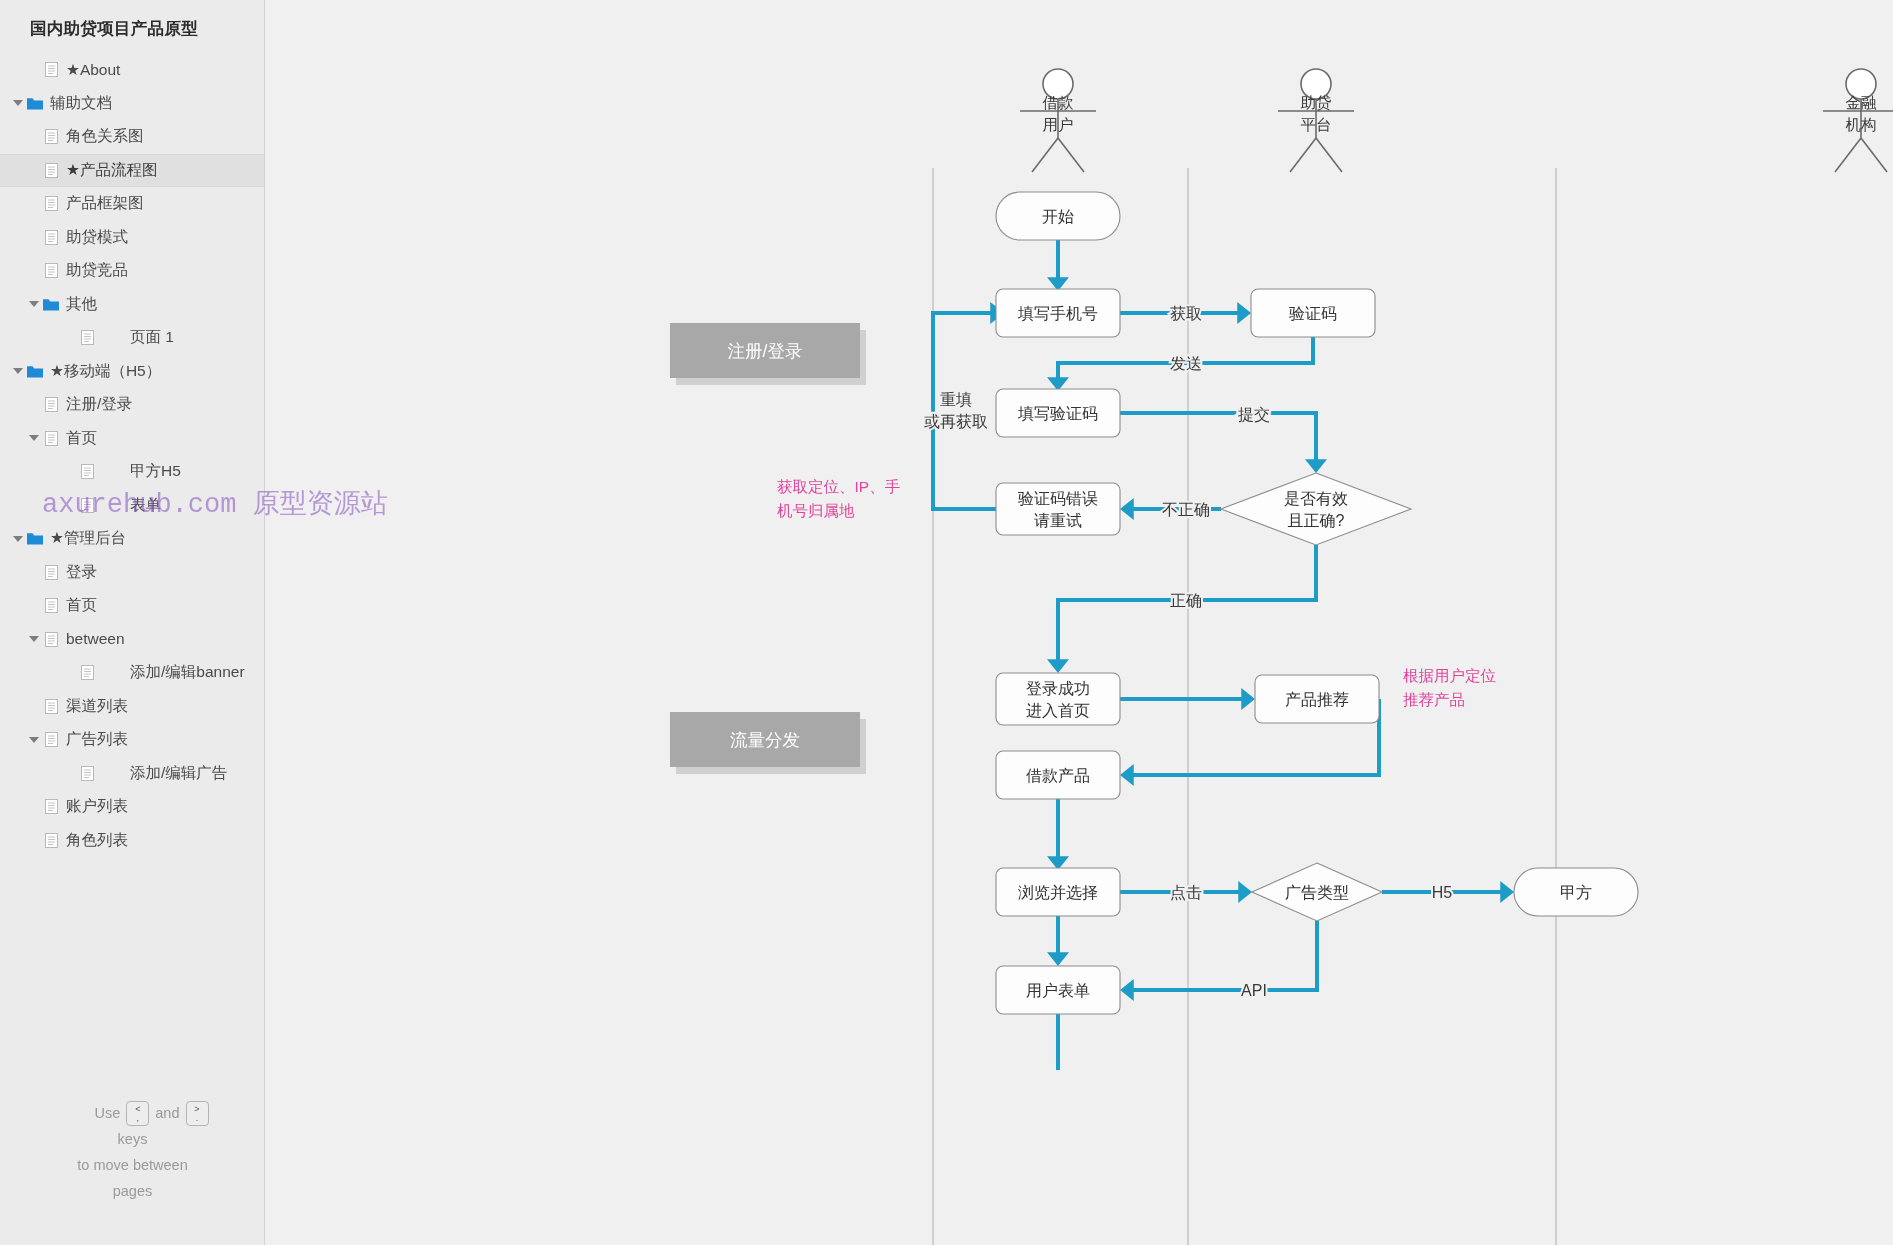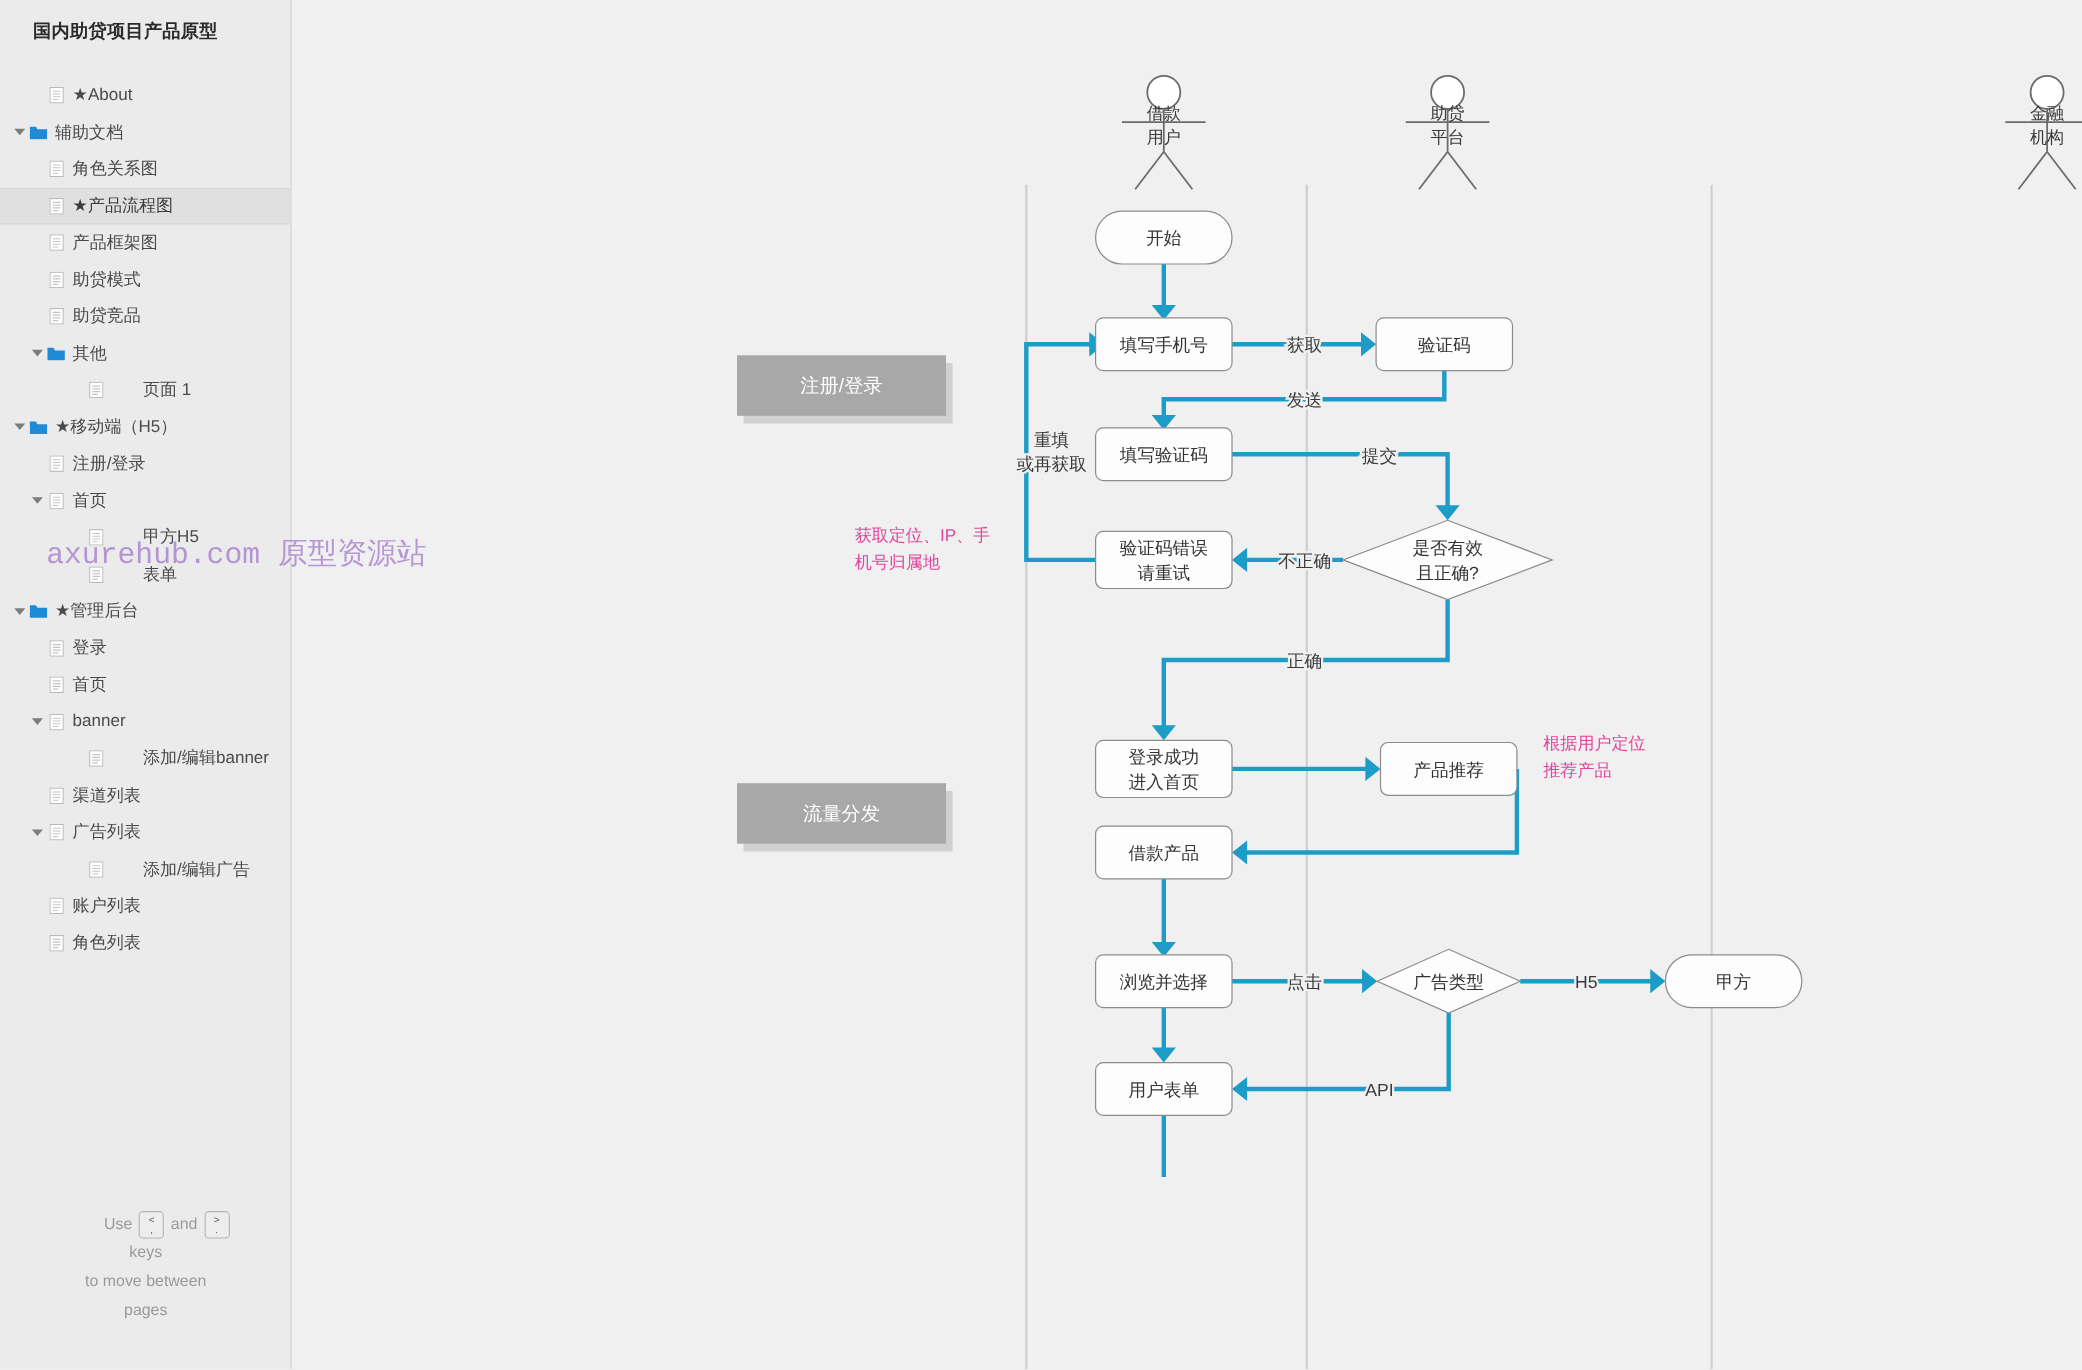--- a/index.html
+++ b/index.html
@@ -21,21 +21,21 @@
     background: #ebebeb;
     border-right: 1px solid #d2d2d2;
     overflow: hidden;
   }
   #sidebar-title {
     font-size: 16.5px; font-weight: bold; color: #2b2b2b;
     padding: 18px 0 0 14px; letter-spacing: .3px;
     white-space: nowrap;
     margin-left: 16px;
   }
-  #tree { margin-top: 30px; }
+  #tree { margin-top: 13px; }
   .tree-row {
     position: relative;
     height: 33.5px;
     display: flex; align-items: center;
     white-space: nowrap;
     cursor: default;
   }
   .tree-row.selected { background: #e0e0e0; border-top:1px solid #d6d6d6; border-bottom:1px solid #d6d6d6;}
   .tw {
     width: 16px; height: 33px; flex: 0 0 16px;
@@ -350,21 +350,21 @@
           </span>
           <span class="ico">
             <svg width="13" height="15" viewBox="0 0 13 15">
               <rect x="0.5" y="0.5" width="12" height="14" fill="#fff" stroke="#b9b9b9"></rect>
               <line x1="3" y1="4" x2="10" y2="4" stroke="#c4c4c4"></line>
               <line x1="3" y1="6.5" x2="10" y2="6.5" stroke="#c4c4c4"></line>
               <line x1="3" y1="9" x2="10" y2="9" stroke="#c4c4c4"></line>
               <line x1="3" y1="11.5" x2="8" y2="11.5" stroke="#c4c4c4"></line>
             </svg>
           </span>
-          <span class="tree-label">banner</span>
+          <span class="tree-label">between</span>
         </div>
         <div class="tree-row d2">
           <span class="tw"></span>
           <span class="ico">
             <svg width="13" height="15" viewBox="0 0 13 15">
               <rect x="0.5" y="0.5" width="12" height="14" fill="#fff" stroke="#b9b9b9"></rect>
               <line x1="3" y1="4" x2="10" y2="4" stroke="#c4c4c4"></line>
               <line x1="3" y1="6.5" x2="10" y2="6.5" stroke="#c4c4c4"></line>
               <line x1="3" y1="9" x2="10" y2="9" stroke="#c4c4c4"></line>
               <line x1="3" y1="11.5" x2="8" y2="11.5" stroke="#c4c4c4"></line>

